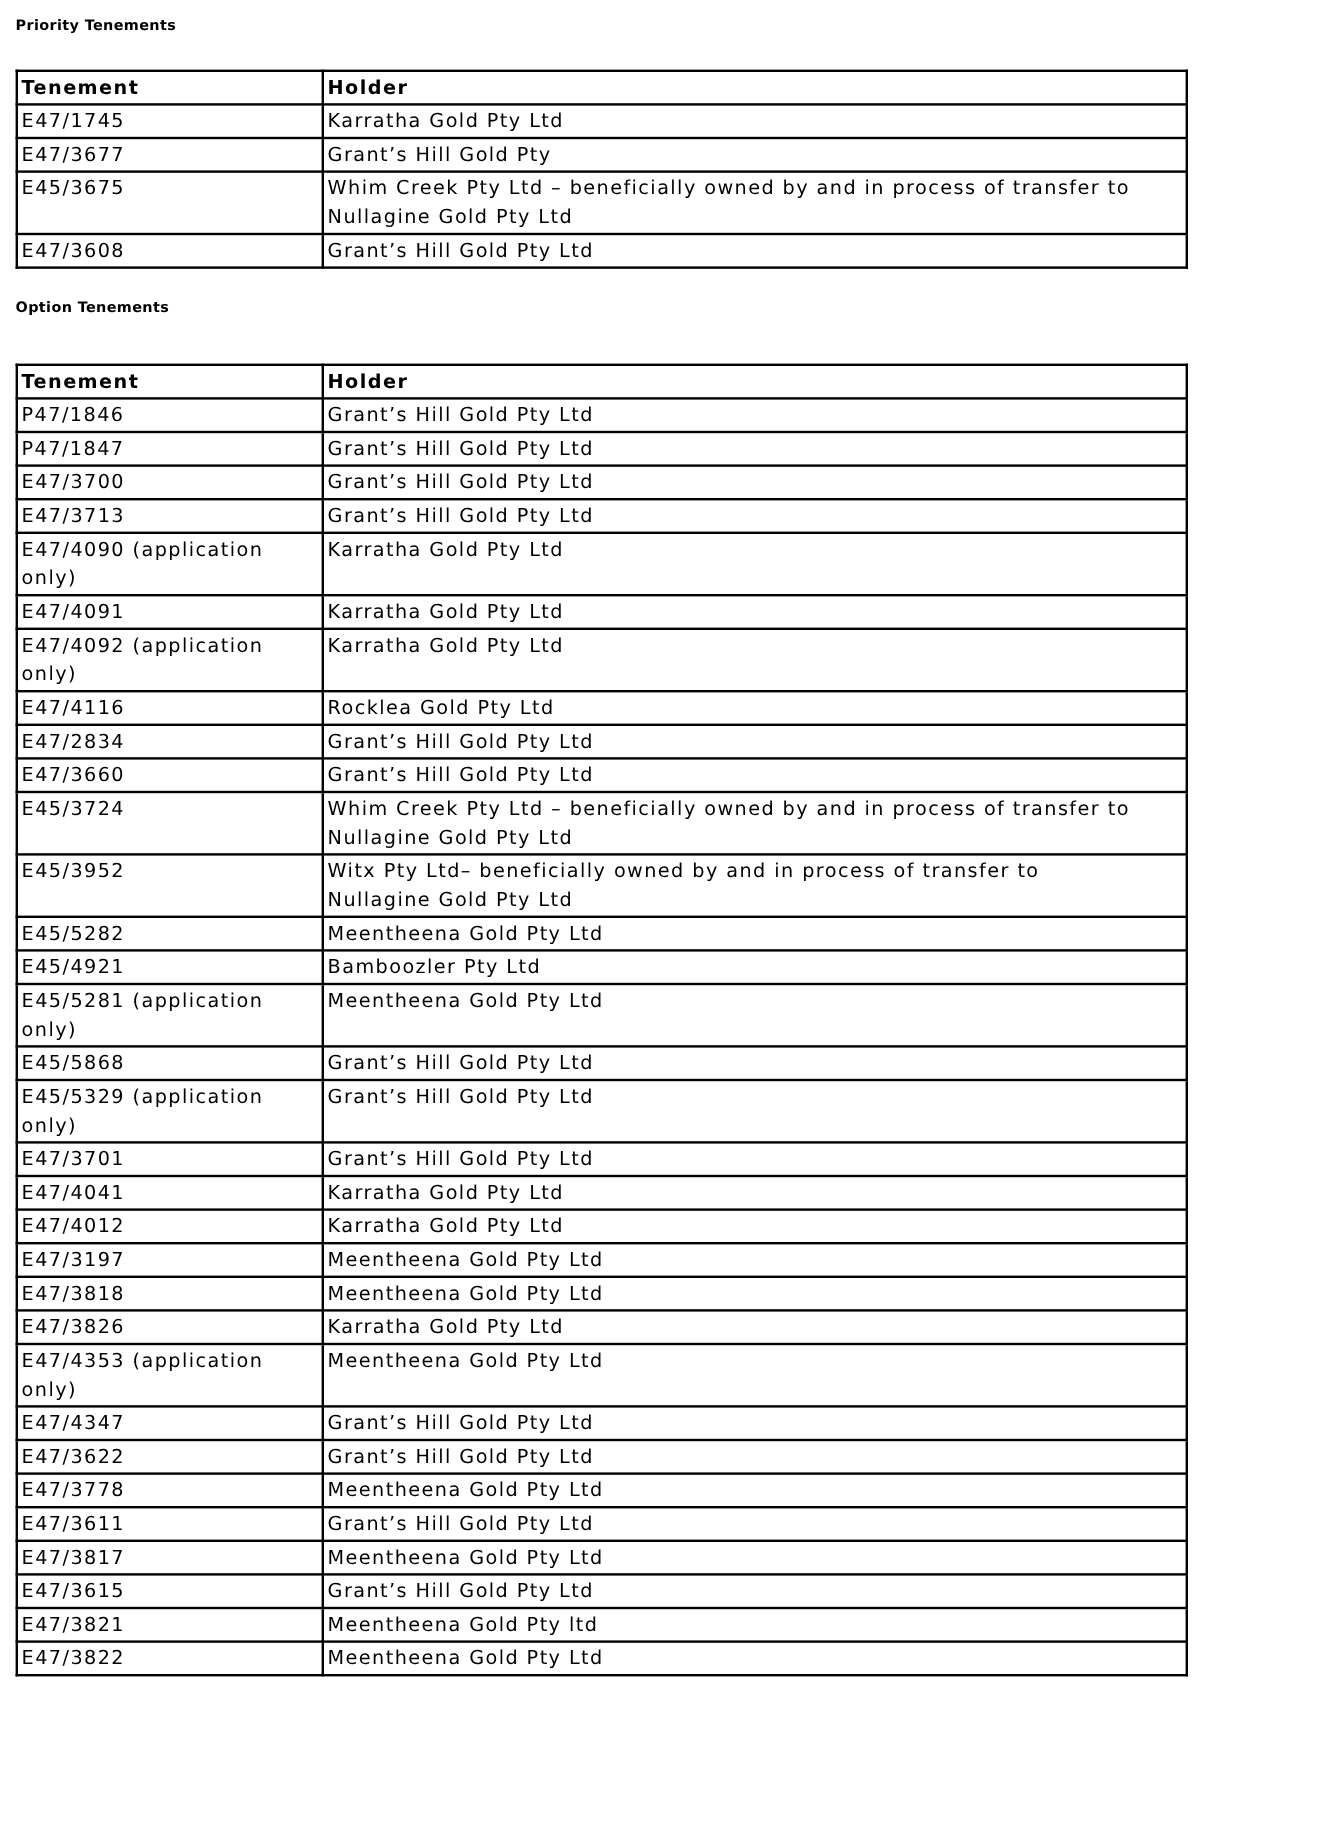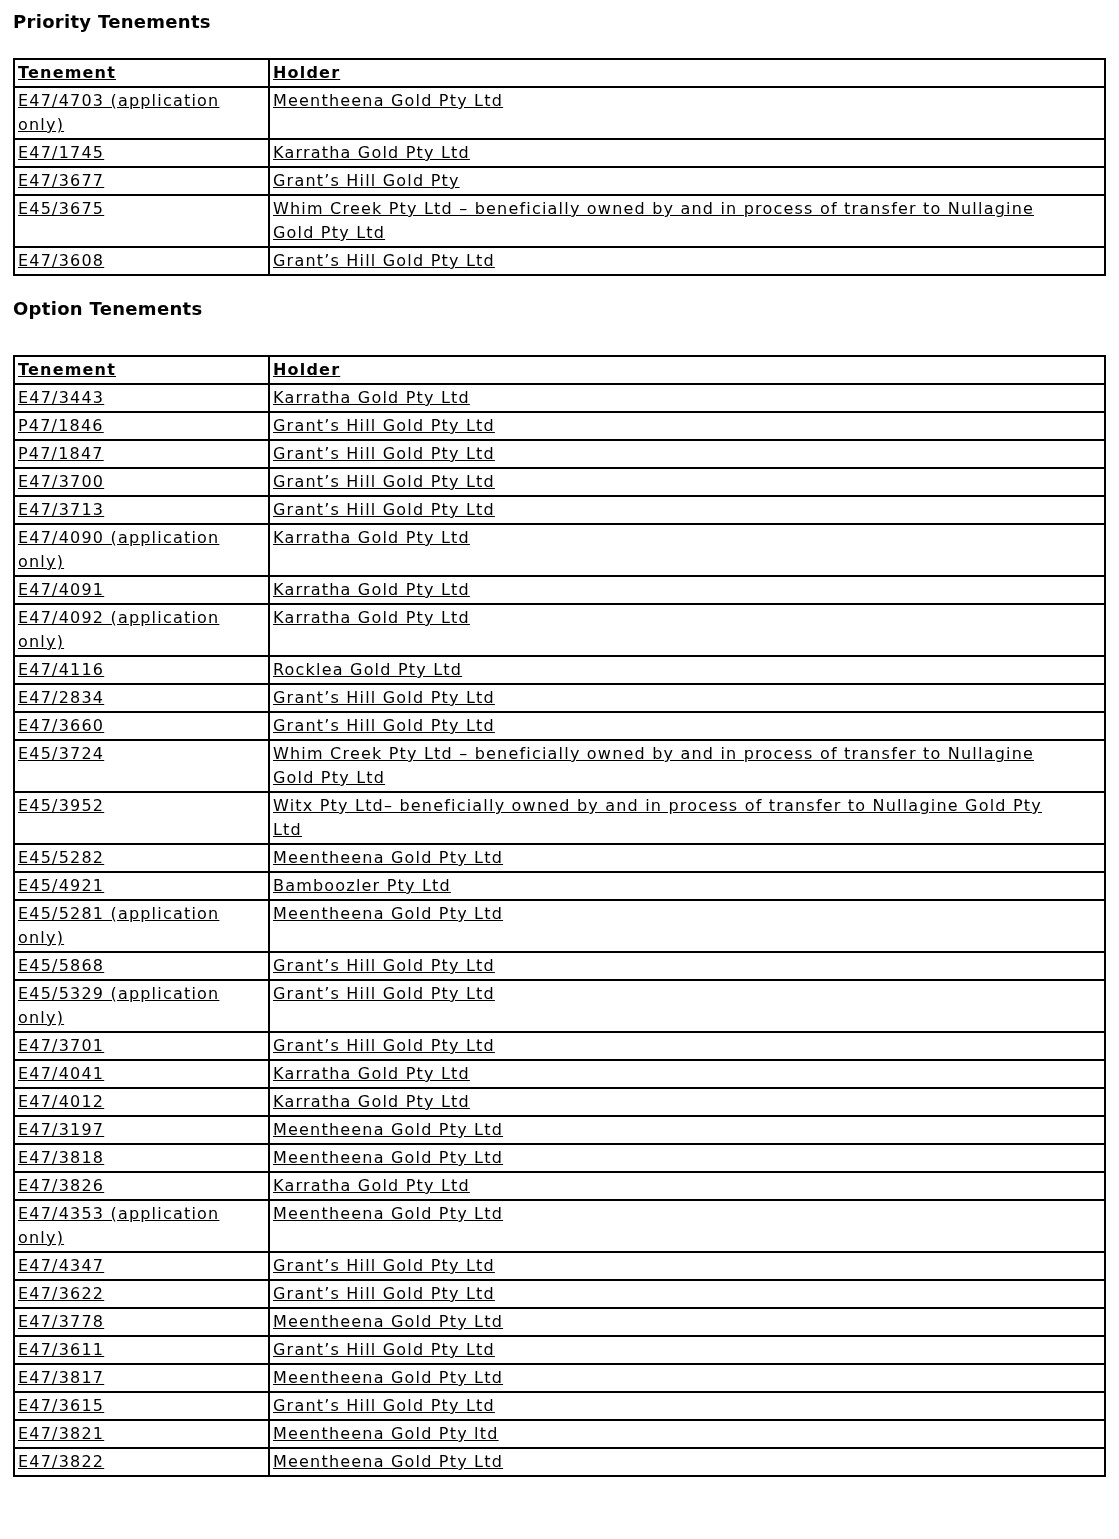--- a/index.html
+++ b/index.html
@@ -12,34 +12,33 @@
   body {
     width: 1119px;
     height: 1539px;
     overflow: hidden;
   }
   .page {
     padding: 11px 13px 0 13px;
     box-sizing: border-box;
   }
   .section-title {
-    font-size: 18px;
+    font-size: 12px;
     font-weight: bold;
     letter-spacing: 0.3px;
     line-height: 21px;
     margin: 0 0 26px 0;
   }
   .section-title.second {
     margin: 22px 0 36px 0;
   }
   table.ten-table {
     border-collapse: collapse;
     table-layout: fixed;
-    width: 1093px;
-    text-decoration: underline;
+    width: 977px;
   }
   table.ten-table col.c1 { width: 255px; }
   table.ten-table th,
   table.ten-table td {
     border: 2px solid #000000;
     font-size: 16px;
     line-height: 24px;
     letter-spacing: 1.2px;
     text-align: left;
     vertical-align: top;
@@ -67,24 +66,20 @@
         <col class="c2">
       </colgroup>
     <thead>
       <tr>
         <th class="tenement-col">Tenement</th>
         <th class="holder-col">Holder</th>
       </tr>
     </thead>
     <tbody>
         <tr>
-          <td class="tenement-cell">E47/4703 (application only)</td>
-          <td class="holder-cell">Meentheena Gold Pty Ltd</td>
-        </tr>
-        <tr>
           <td class="tenement-cell">E47/1745</td>
           <td class="holder-cell">Karratha Gold Pty Ltd</td>
         </tr>
         <tr>
           <td class="tenement-cell">E47/3677</td>
           <td class="holder-cell">Grant’s Hill Gold Pty</td>
         </tr>
         <tr>
           <td class="tenement-cell">E45/3675</td>
           <td class="holder-cell">Whim Creek Pty Ltd – beneficially owned by and in process of transfer to Nullagine Gold Pty Ltd</td>
@@ -104,24 +99,20 @@
         <col class="c2">
       </colgroup>
     <thead>
       <tr>
         <th class="tenement-col">Tenement</th>
         <th class="holder-col">Holder</th>
       </tr>
     </thead>
     <tbody>
         <tr>
-          <td class="tenement-cell">E47/3443</td>
-          <td class="holder-cell">Karratha Gold Pty Ltd</td>
-        </tr>
-        <tr>
           <td class="tenement-cell">P47/1846</td>
           <td class="holder-cell">Grant’s Hill Gold Pty Ltd</td>
         </tr>
         <tr>
           <td class="tenement-cell">P47/1847</td>
           <td class="holder-cell">Grant’s Hill Gold Pty Ltd</td>
         </tr>
         <tr>
           <td class="tenement-cell">E47/3700</td>
           <td class="holder-cell">Grant’s Hill Gold Pty Ltd</td>

